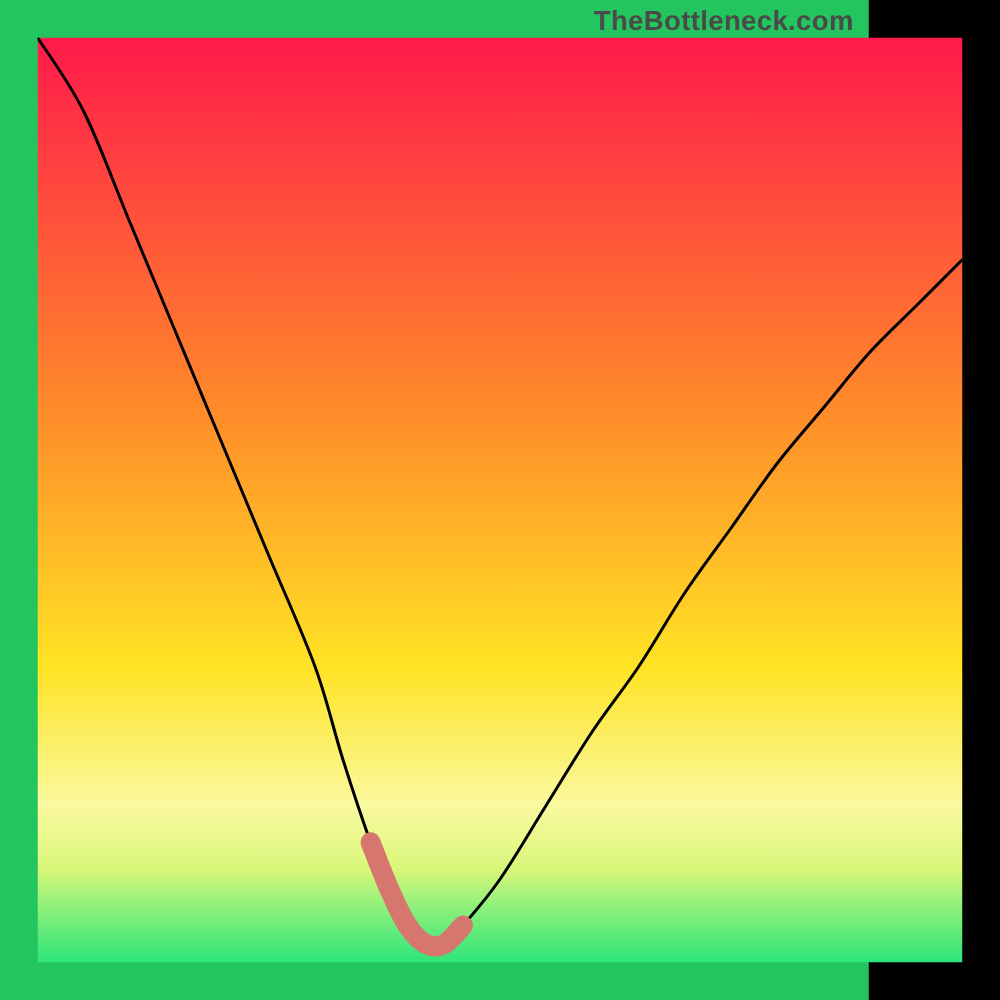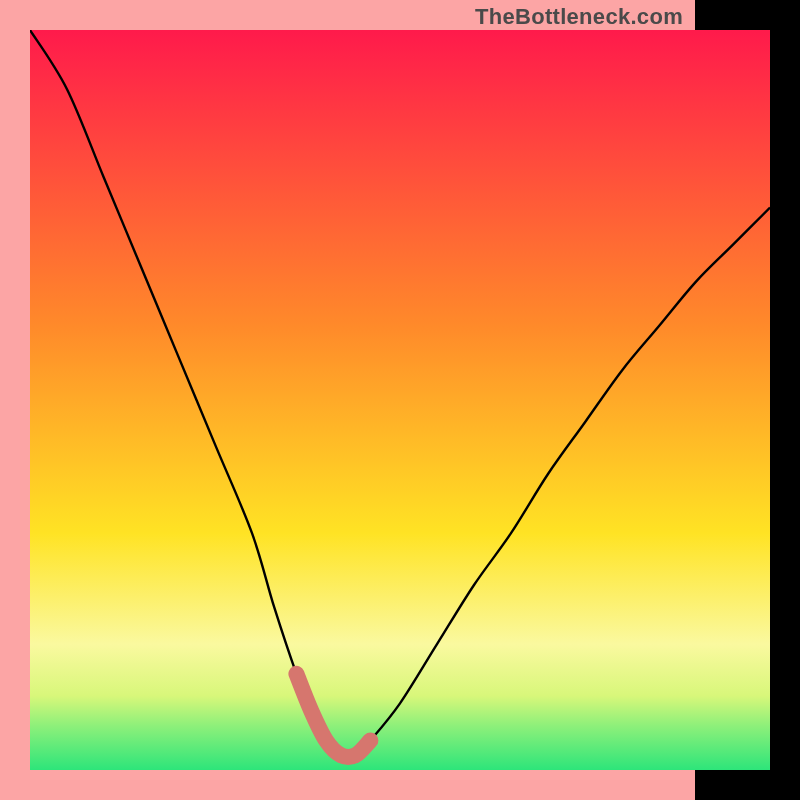--- a/index.html
+++ b/index.html
@@ -8,21 +8,21 @@
     width: 800px;
     height: 800px;
     background: #000;
     font-family: Arial, Helvetica, sans-serif;
     overflow: hidden;
   }
   .outer {
     position: relative;
     width: 695px;
     height: 800px;
-    background: #fca5a5;
+    background: #22c55e;
   }
   .watermark {
     position: absolute;
     top: 4px;
     right: 12px;
     color: #4a4a4a;
     font-size: 22px;
     font-weight: 600;
     letter-spacing: 0.3px;
     z-index: 5;

